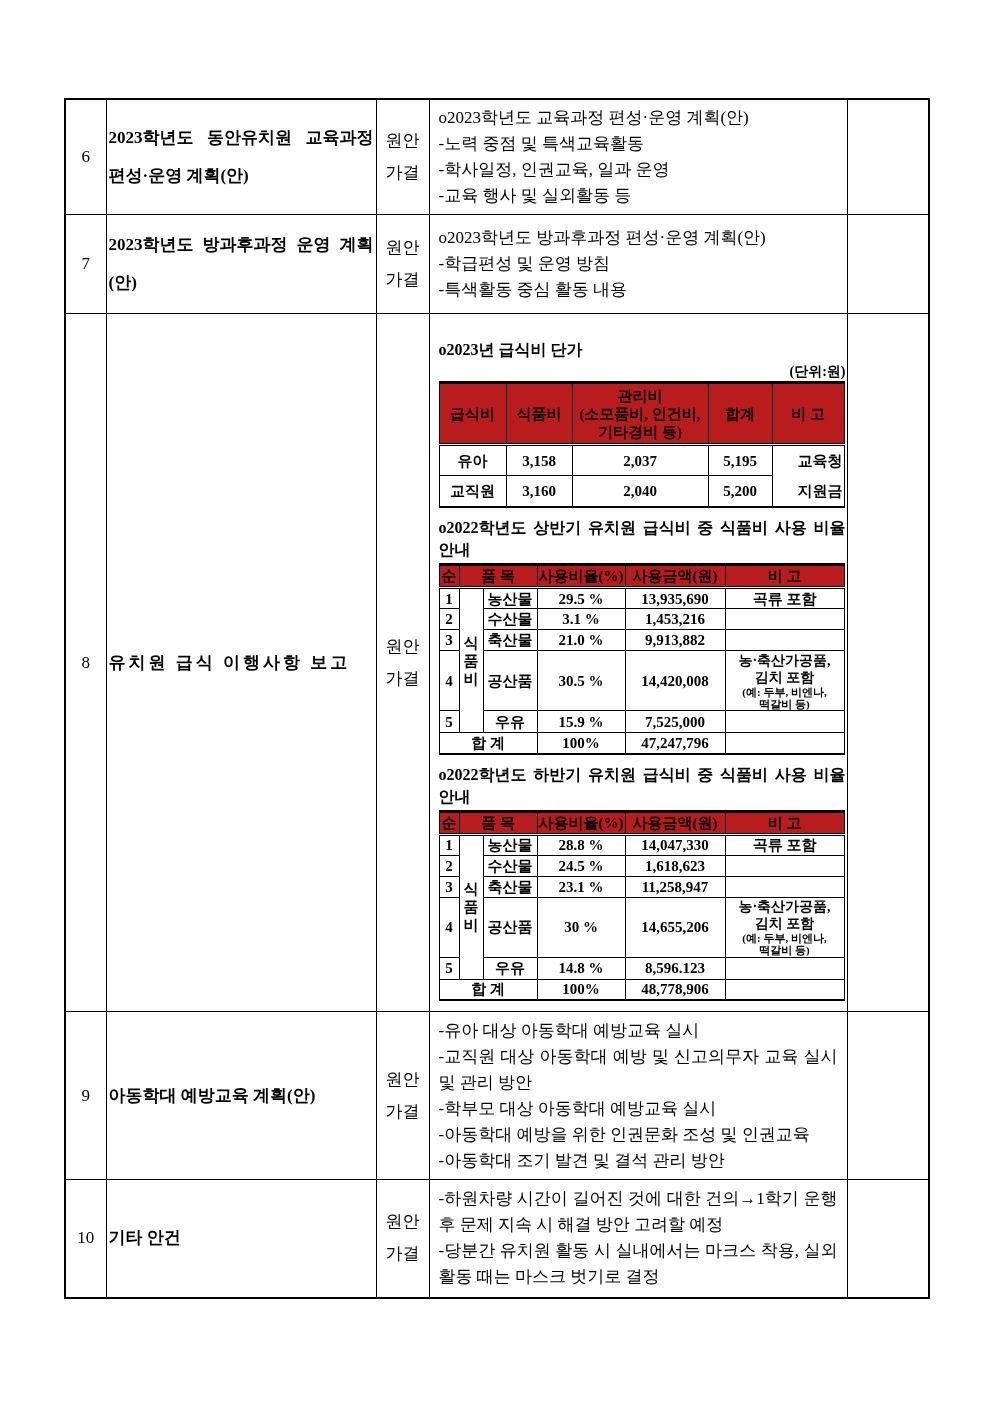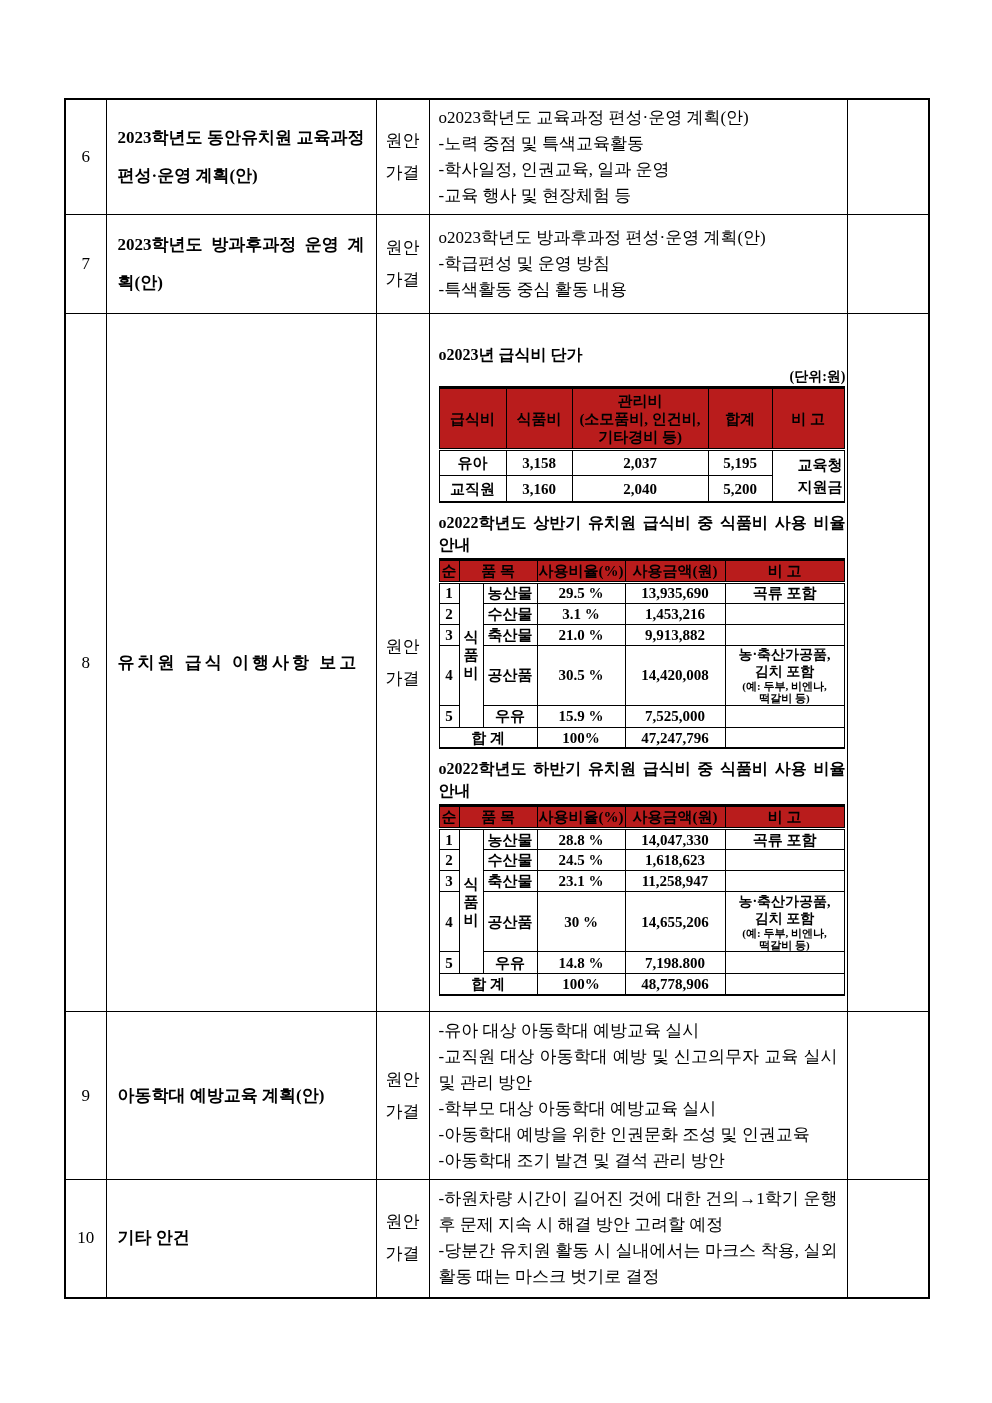--- a/index.html
+++ b/index.html
@@ -18,21 +18,21 @@
     border:2px solid #000;
   }
   table.agenda > tbody > tr > td {
     border:1px solid #000;
     vertical-align:middle;
     font-size:17px;
     margin-left:25px;
   }
   td.c-num  { text-align:center; }
   td.c-title{
-    padding:6px 11px; font-weight:bold; line-height:38px;
+    padding:6px 2px; font-weight:bold; line-height:38px;
     text-align:justify;
   }
   td.c-title.spread { letter-spacing:3px; }
   td.c-dec  { text-align:center; line-height:32px; white-space:pre-line; }
   td.c-body { padding:5px 9px; line-height:26px; text-align:justify; }
   td.c-body .dline { text-align:justify; }
   td.c-body-top { vertical-align:top; padding-top:18px;font-weight:bold; }
   td.c-blank { }
 
   .pre { white-space:pre-line; }
@@ -48,21 +48,21 @@
     border:1px solid #000; border-top:3px solid #000; border-bottom:2px solid #000;
   }
   table.sub td {
     border:1px solid #000; text-align:center; vertical-align:middle;
     font-size:15px; line-height:18px; overflow:hidden;
   }
   table.sub tr.hdr td {
     background:#b91c1c;
     border-bottom:3px double #000;
   }
-  table.sub td.merge-note { line-height:22px;padding-left:24px; }
+  table.sub td.merge-note { line-height:30px;padding-left:24px; }
   .note-main  { font-size:14px; line-height:17px; }
   .note-small { font-size:11px; line-height:12px; }
   td.vlabel { line-height:26px; font-size:15px; }
 </style>
 </head>
 <body>
 
 <div class="page">
 
   <table class="agenda">
@@ -77,21 +77,21 @@
 
       <tr style="height:104px">
         <td class="c-num">6</td>
         <td class="c-title">2023학년도 동안유치원 교육과정 편성·운영 계획(안)</td>
         <td class="c-dec">원안
 가결</td>
         <td class="c-body">
           <div class="dline">o2023학년도 교육과정 편성·운영 계획(안)</div>
           <div class="dline">-노력 중점 및 특색교육활동</div>
           <div class="dline">-학사일정, 인권교육, 일과 운영</div>
-          <div class="dline">-교육 행사 및 현장체험 등</div>
+          <div class="dline">-교육 행사 및 실외활동 등</div>
         </td>
         <td class="c-blank"></td>
       </tr>
 
       <tr style="height:99px">
         <td class="c-num">7</td>
         <td class="c-title">2023학년도 방과후과정 운영 계획(안)</td>
         <td class="c-dec">원안
 가결</td>
         <td class="c-body">
@@ -273,21 +273,21 @@
                     <div class="note-main pre">농·축산가공품,
 김치 포함</div>
                     <div class="note-small pre">(예: 두부, 비엔나,
 떡갈비 등)</div>
                   </td>
                 </tr>
                 <tr style="height:22px">
                   <td>5</td>
                   <td>우유</td>
                   <td>14.8 %</td>
-                  <td>7,198.800</td>
+                  <td>8,596.123</td>
                   <td></td>
                 </tr>
                 <tr style="height:21px">
                   <td colspan="3">합  계</td>
                   <td>100%</td>
                   <td>48,778,906</td>
                   <td></td>
                 </tr>
               </tbody>
             </table>

